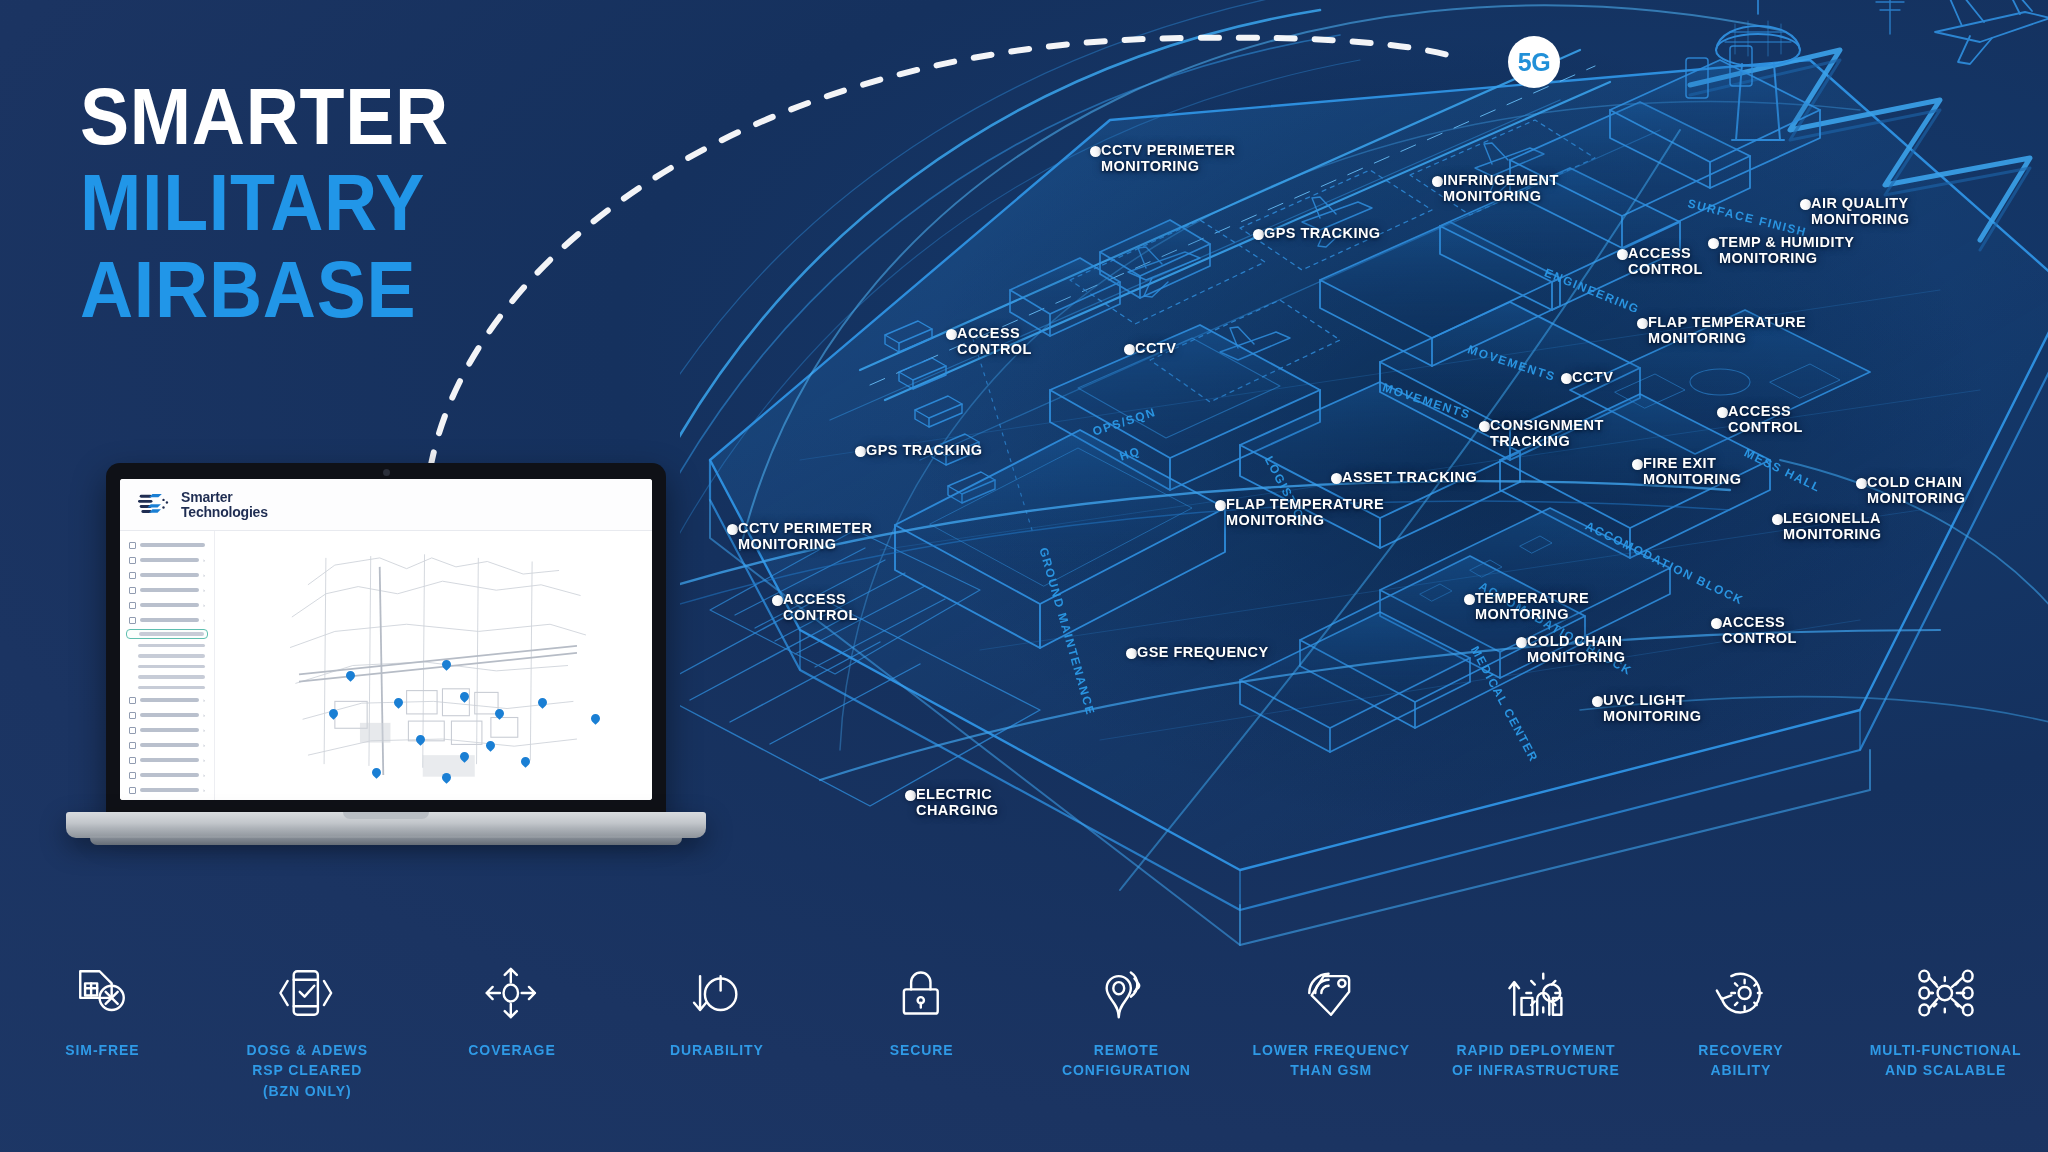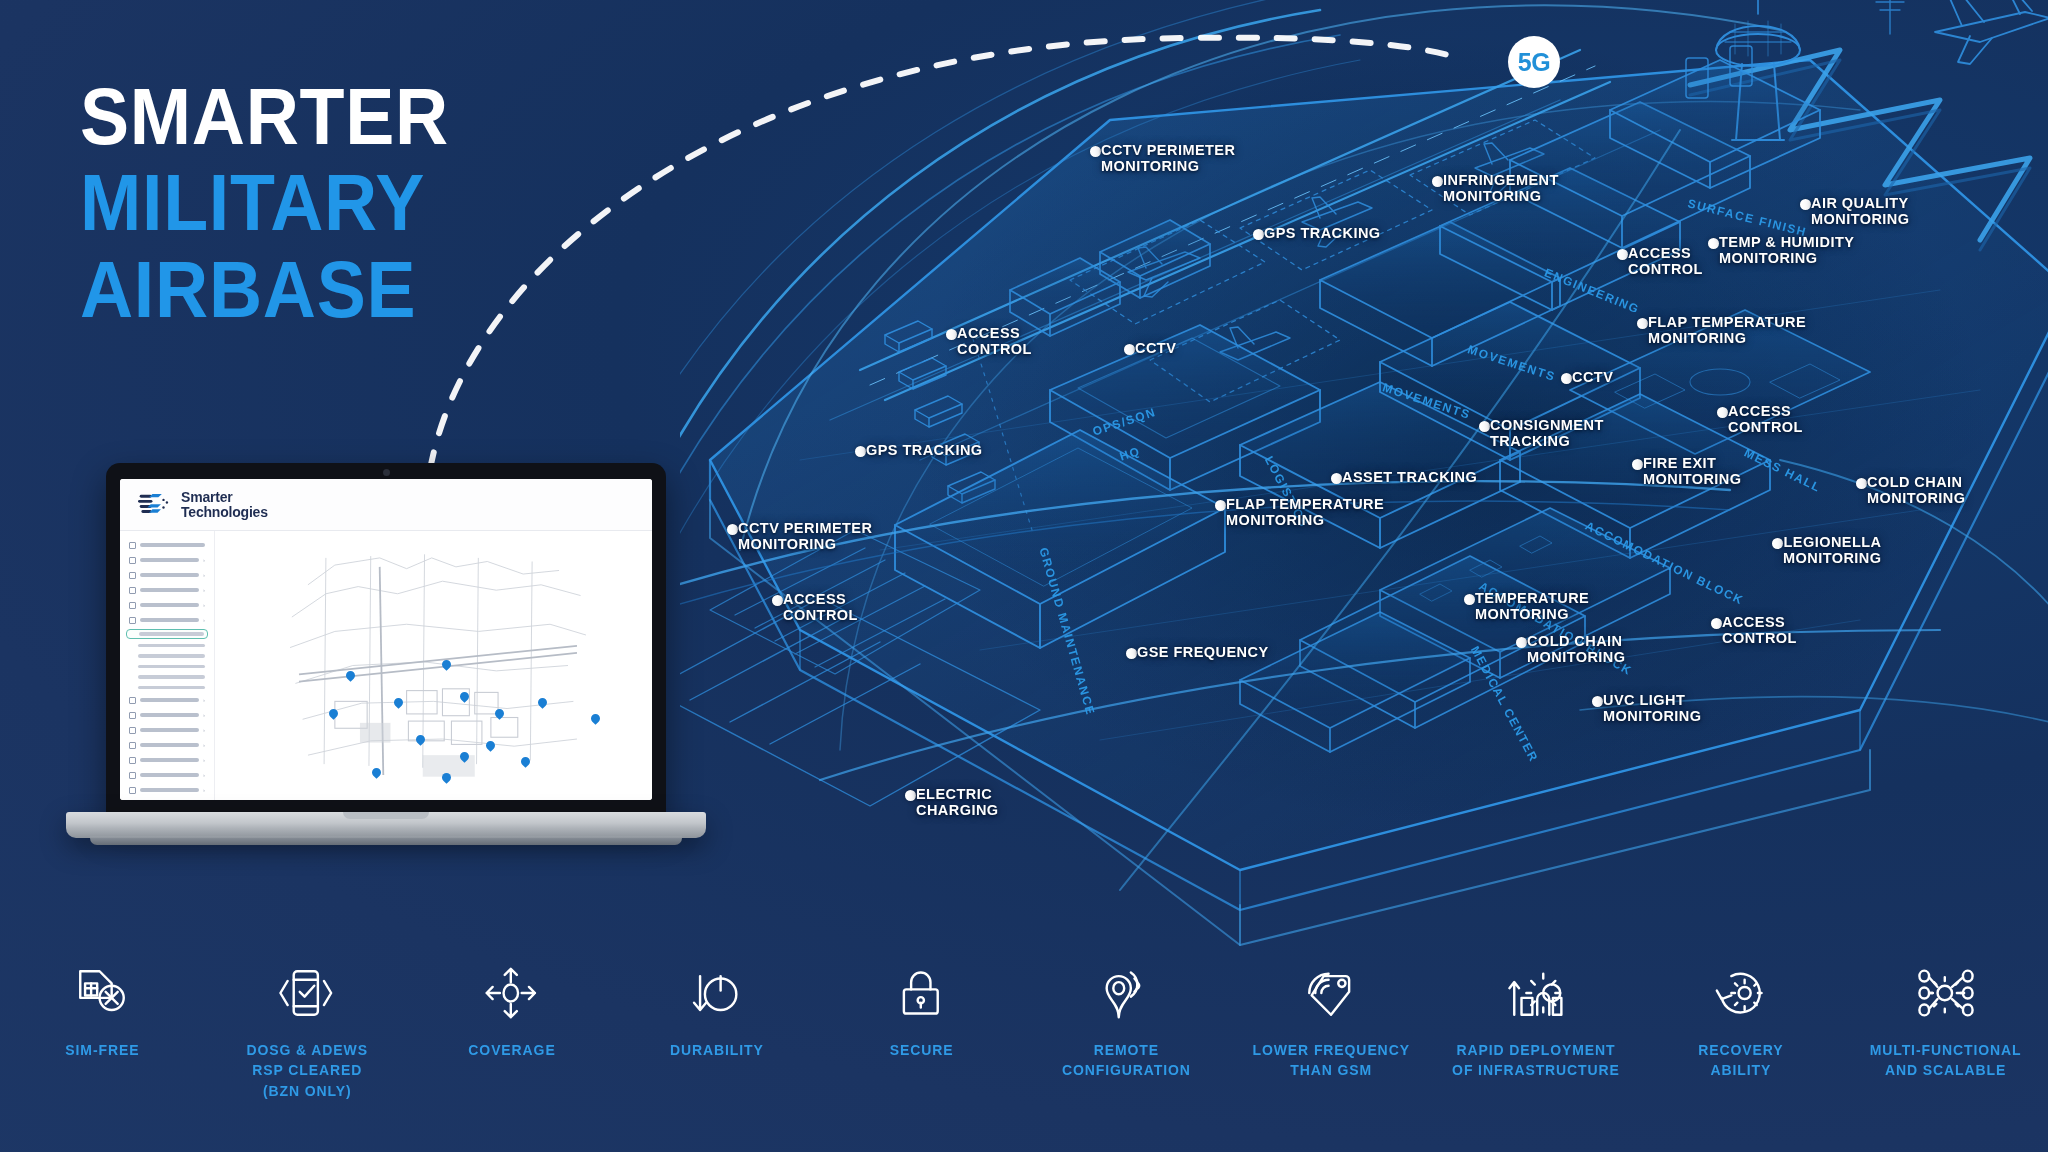--- a/index.html
+++ b/index.html
@@ -679,21 +679,21 @@
           <div>MONITORING</div>
         </span>
       </div>
       <div class="slabel" style="left: 727px; top: 521px;">
         <span class="dot"></span>
         <span class="txt">
           <div>CCTV PERIMETER</div>
           <div>MONITORING</div>
         </span>
       </div>
-      <div class="slabel" style="left: 1772px; top: 535px; text-align: right;">
+      <div class="slabel" style="left: 1772px; top: 511px;">
         <span class="dot"></span>
         <span class="txt">
           <div>LEGIONELLA</div>
           <div>MONITORING</div>
         </span>
       </div>
       <div class="slabel" style="left: 772px; top: 592px;">
         <span class="dot"></span>
         <span class="txt">
           <div>ACCESS</div>

